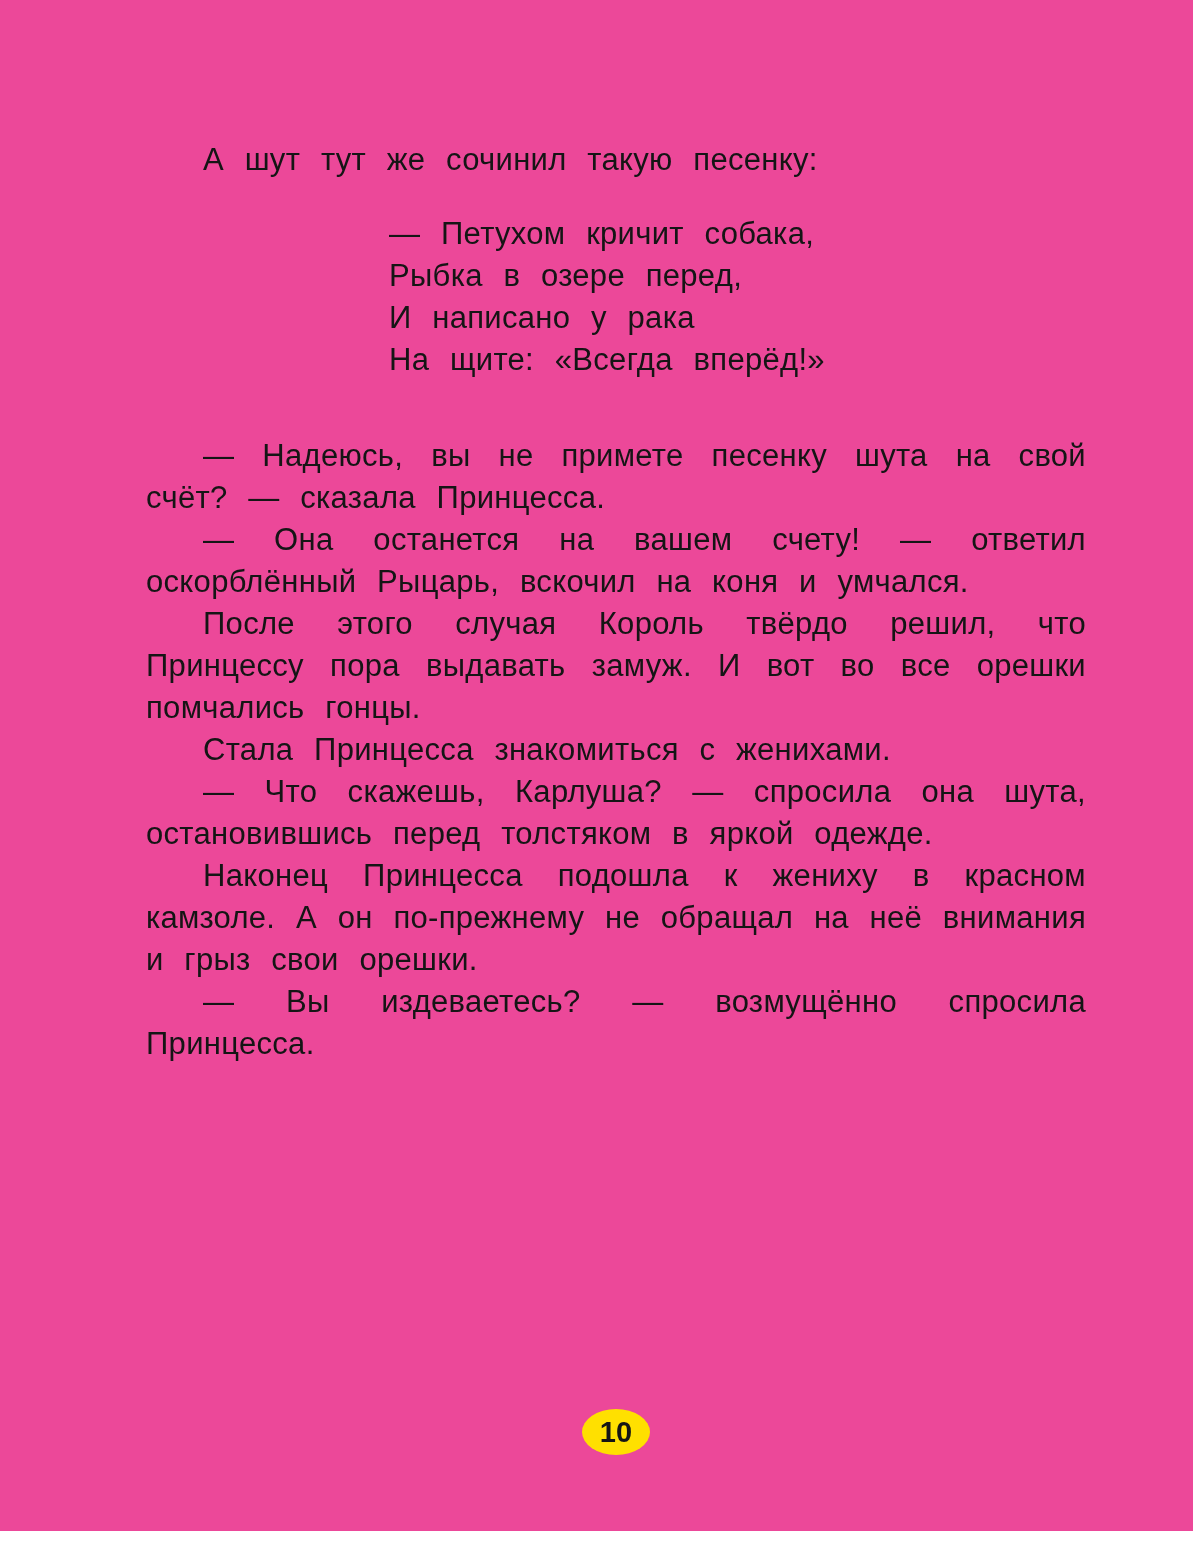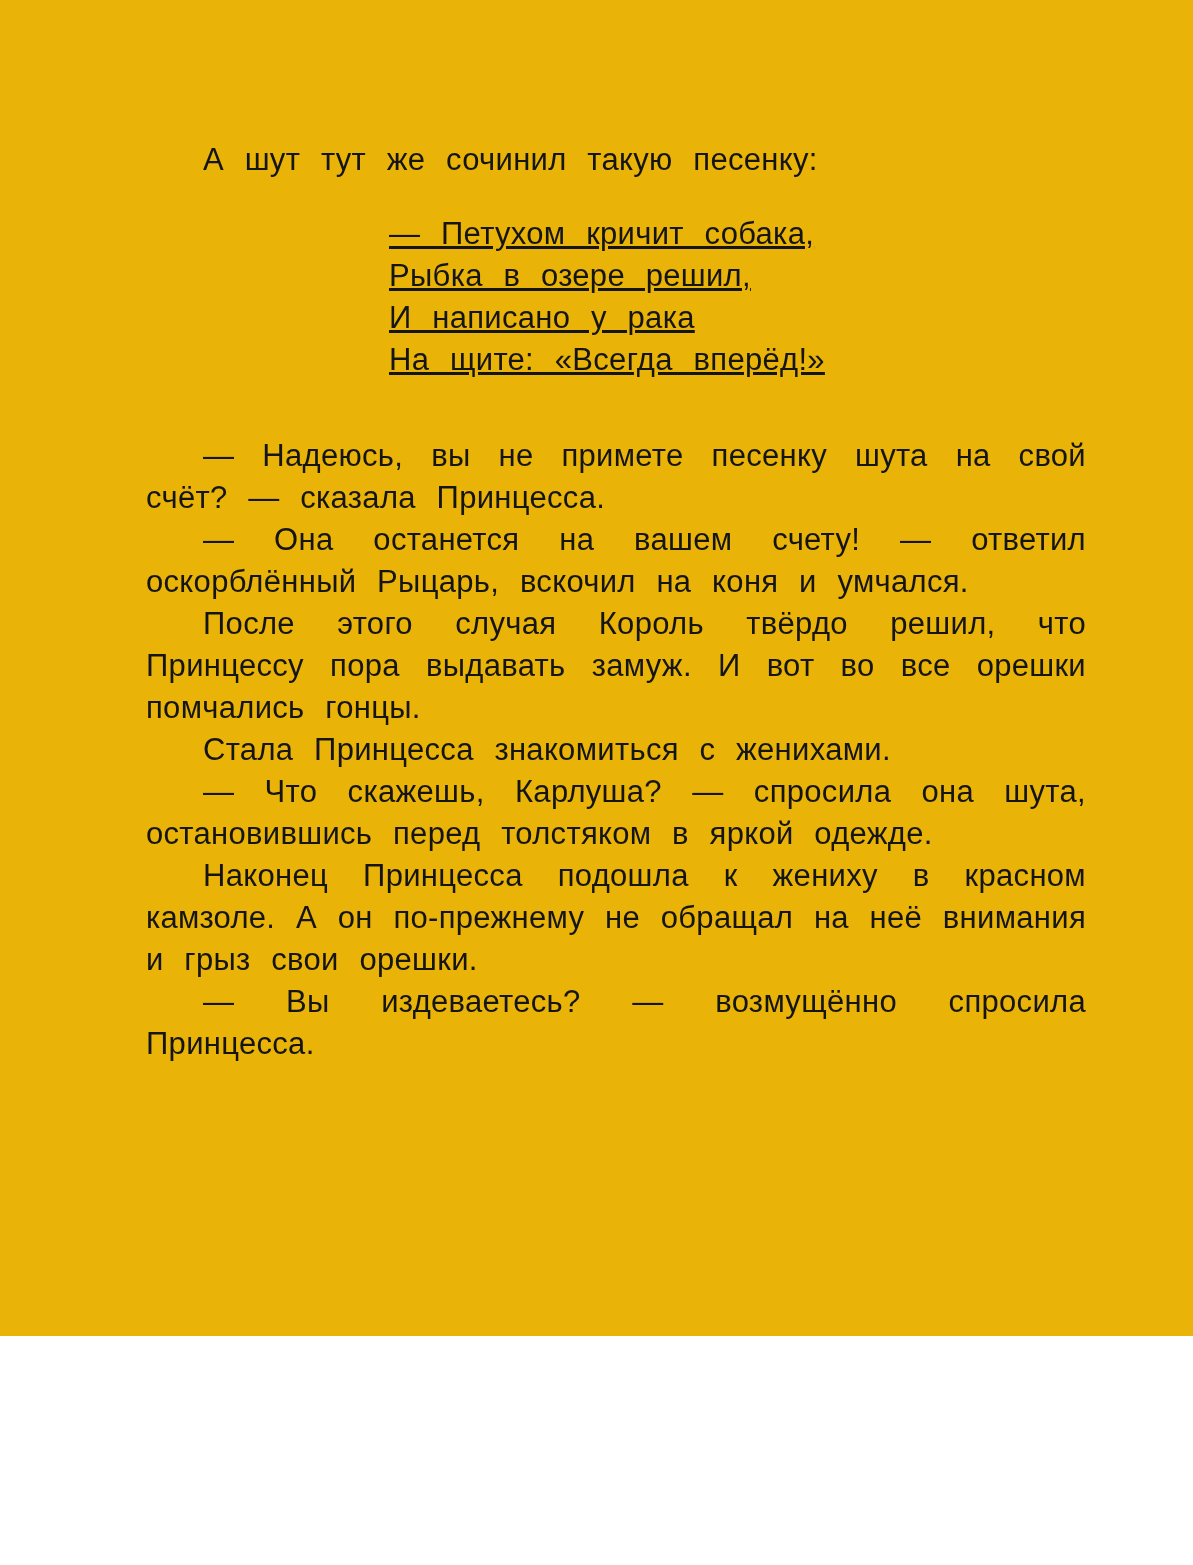--- a/index.html
+++ b/index.html
@@ -6,22 +6,22 @@
     margin: 0;
     padding: 0;
     background: #ffffff;
   }
   body {
     font-family: "Liberation Sans", "DejaVu Sans", sans-serif;
   }
   .page {
     position: relative;
     width: 1193px;
-    height: 1336px;
-    background: #eab308;
+    height: 1531px;
+    background: #ec4899;
     overflow: hidden;
   }
   .text-block {
     position: absolute;
     left: 146px;
     top: 139px;
     width: 940px;
     color: #151515;
     font-size: 31px;
     line-height: 42px;
@@ -32,21 +32,20 @@
     text-indent: 57px;
     text-align: justify;
     word-spacing: 0.38em;
   }
   .poem {
     margin: 32px 0 54px 243px;
   }
   .poem-line {
     word-spacing: 0.38em;
     white-space: nowrap;
-    text-decoration: underline;
   }
   .page-number-badge {
     position: absolute;
     left: 582px;
     top: 1409px;
     width: 68px;
     height: 46px;
     border-radius: 50%;
     display: flex;
     align-items: center;
@@ -62,21 +61,21 @@
 <body>
 
 <div class="page">
 
   <div class="text-block">
 
     <p class="para">А шут тут же сочинил такую песенку:</p>
 
     <div class="poem">
       <div class="poem-line">— Петухом кричит собака,</div>
-      <div class="poem-line">Рыбка в озере решил,</div>
+      <div class="poem-line">Рыбка в озере перед,</div>
       <div class="poem-line">И написано у рака</div>
       <div class="poem-line">На щите: «Всегда вперёд!»</div>
     </div>
 
     <p class="para">— Надеюсь, вы не примете песенку шута на свой счёт? — сказала Принцесса.</p>
     <p class="para">— Она останется на вашем счету! — ответил оскорблённый Рыцарь, вскочил на коня и умчался.</p>
     <p class="para">После этого случая Король твёрдо решил, что Принцессу пора выдавать замуж. И вот во все орешки помчались гонцы.</p>
     <p class="para">Стала Принцесса знакомиться с женихами.</p>
     <p class="para">— Что скажешь, Карлуша? — спросила она шута, остановившись перед толстяком в яркой одежде.</p>
     <p class="para">Наконец Принцесса подошла к жениху в красном камзоле. А он по-прежнему не обращал на неё внимания и грыз свои орешки.</p>

